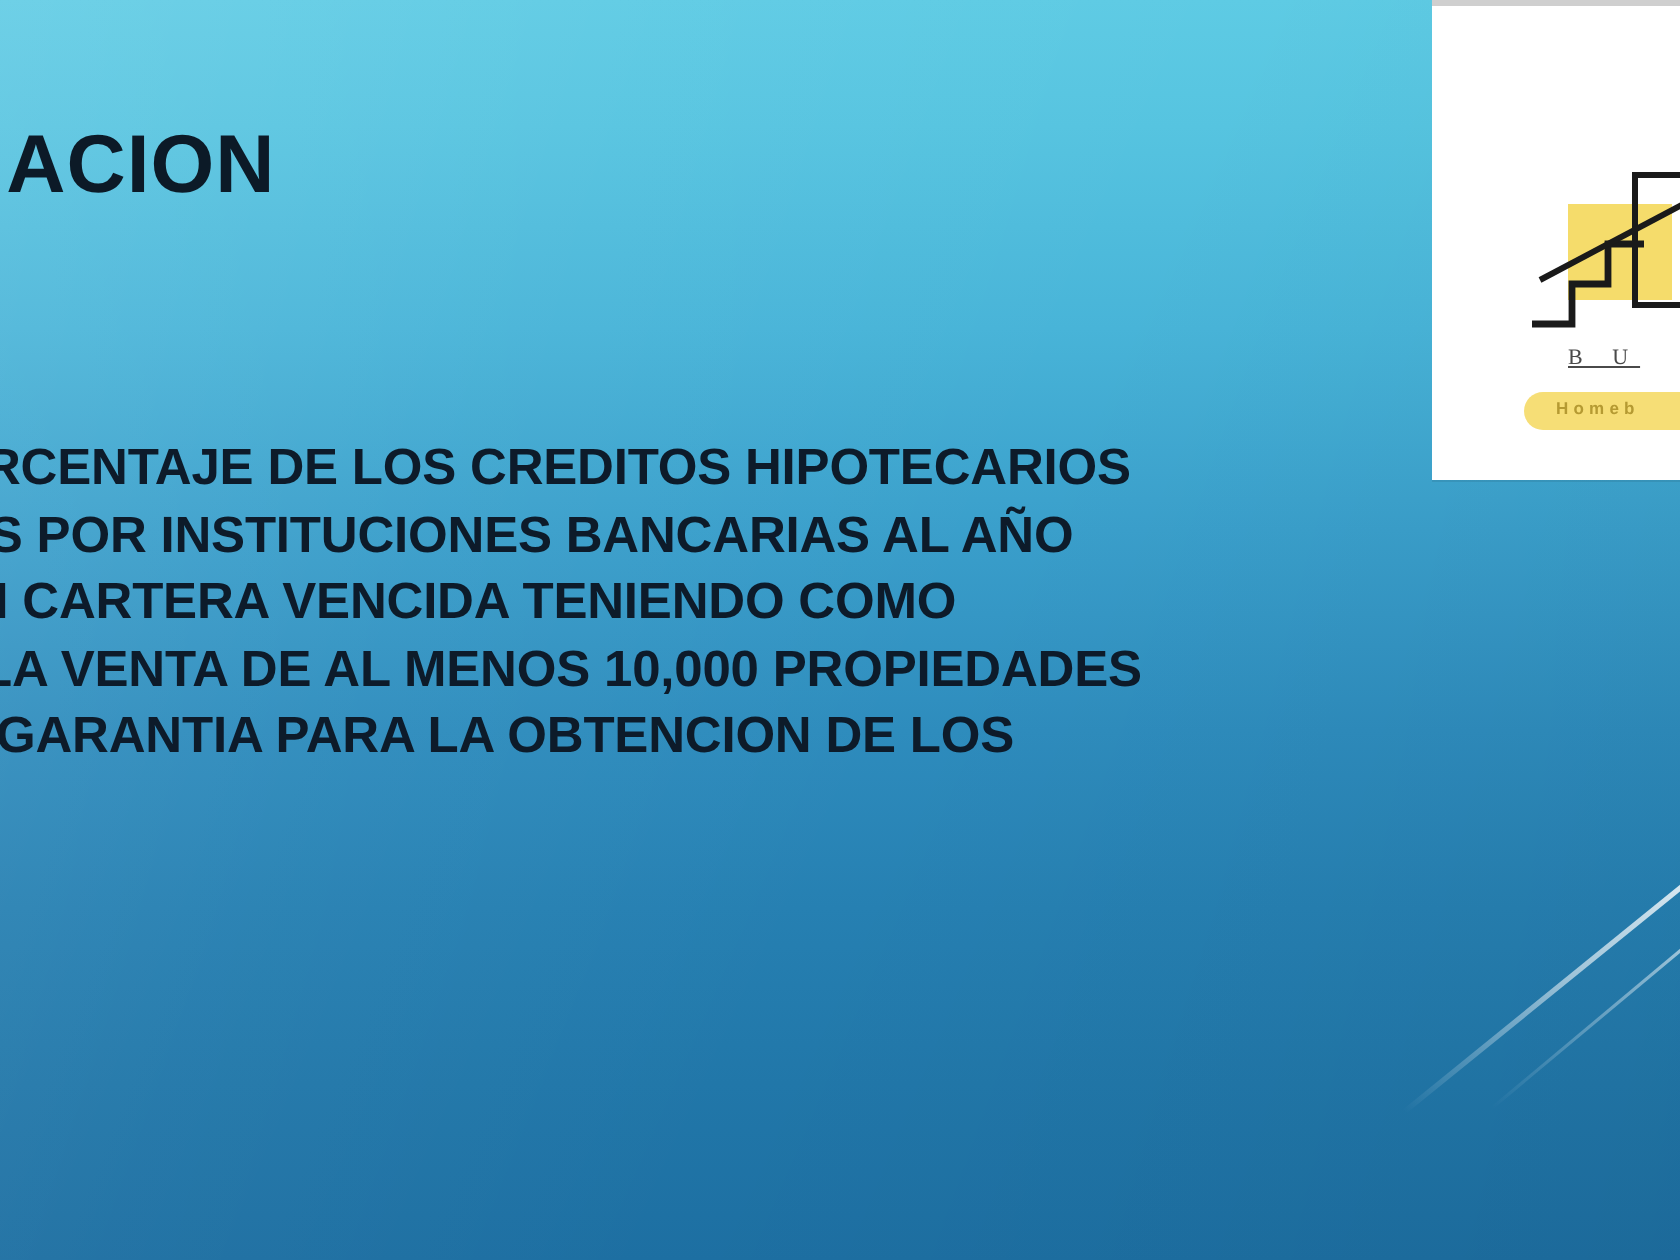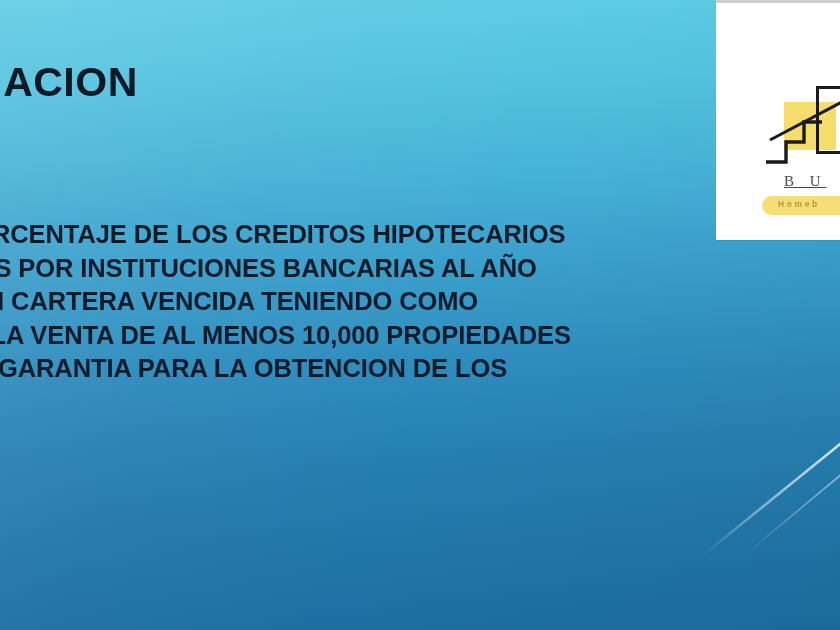--- a/index.html
+++ b/index.html
@@ -125,21 +125,21 @@
     top: -2px;
     width: 120px;
     height: 62px;
   }
 
   #logo-word {
     position: absolute;
     left: 784px;
     top: 173px;
     color: #4a4a4a;
-    font-size: 15px;
+    font-size: 11px;
     letter-spacing: 6px;
     font-family: "Liberation Serif", serif;
     white-space: nowrap;
     text-decoration: underline;
   }
   #logo-pill {
     position: absolute;
     left: 762px;
     top: 196px;
     height: 19px;

